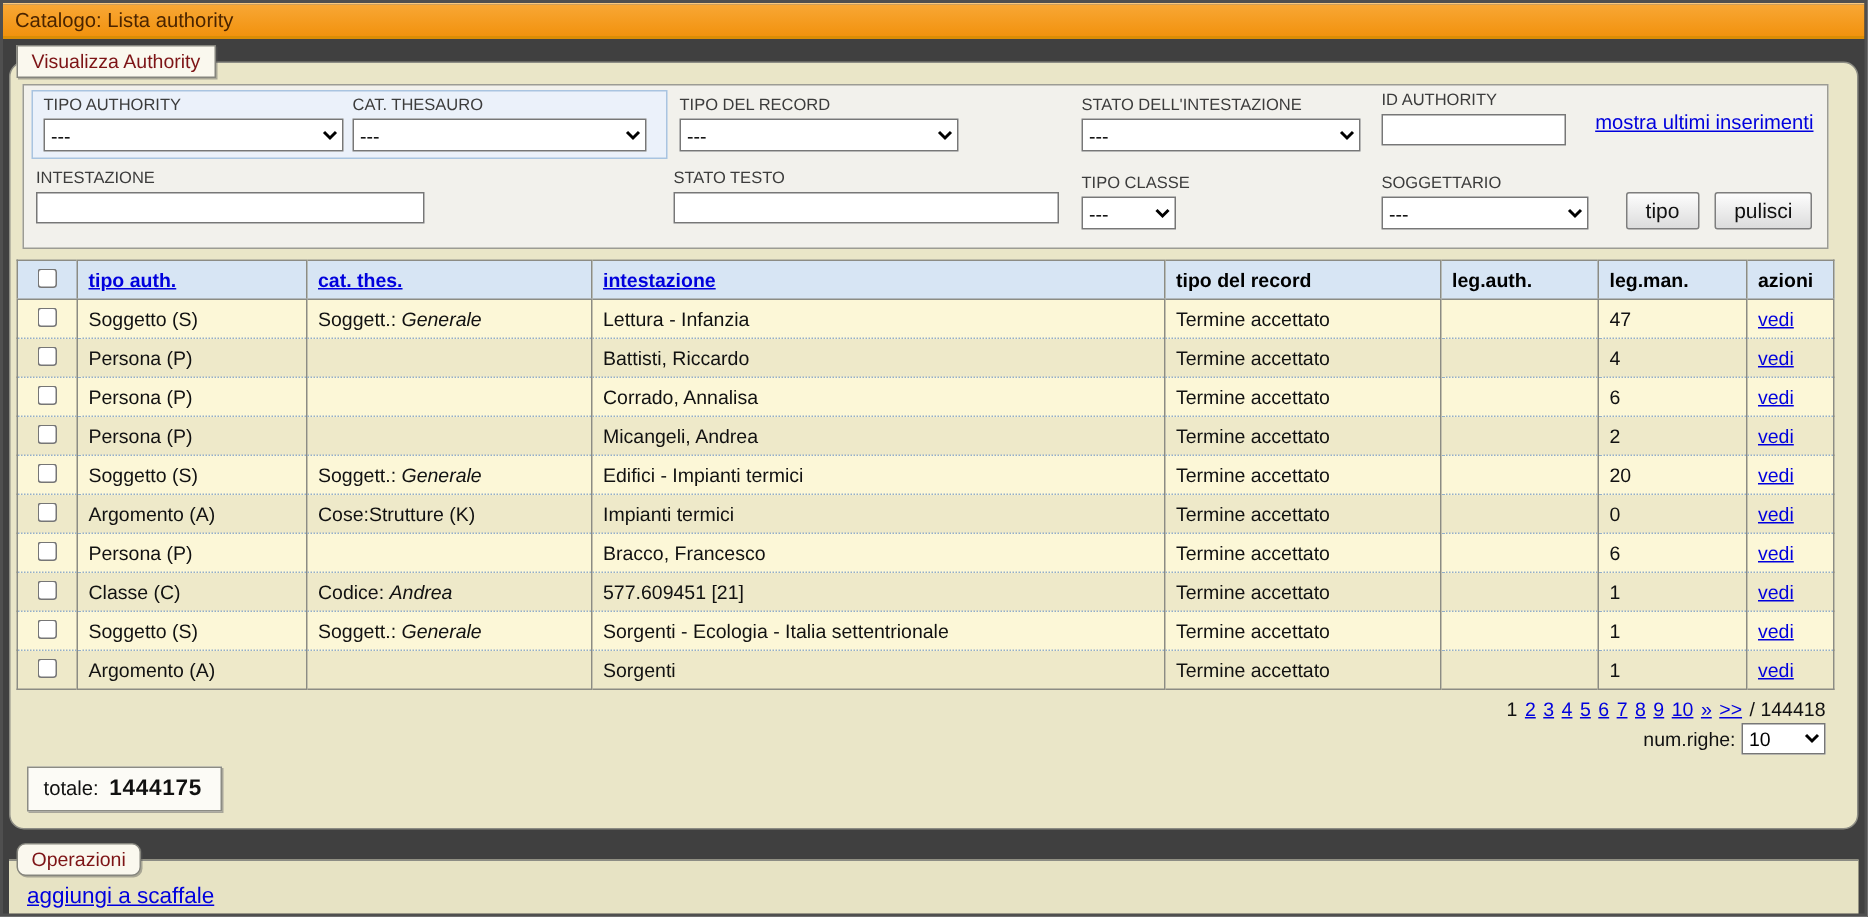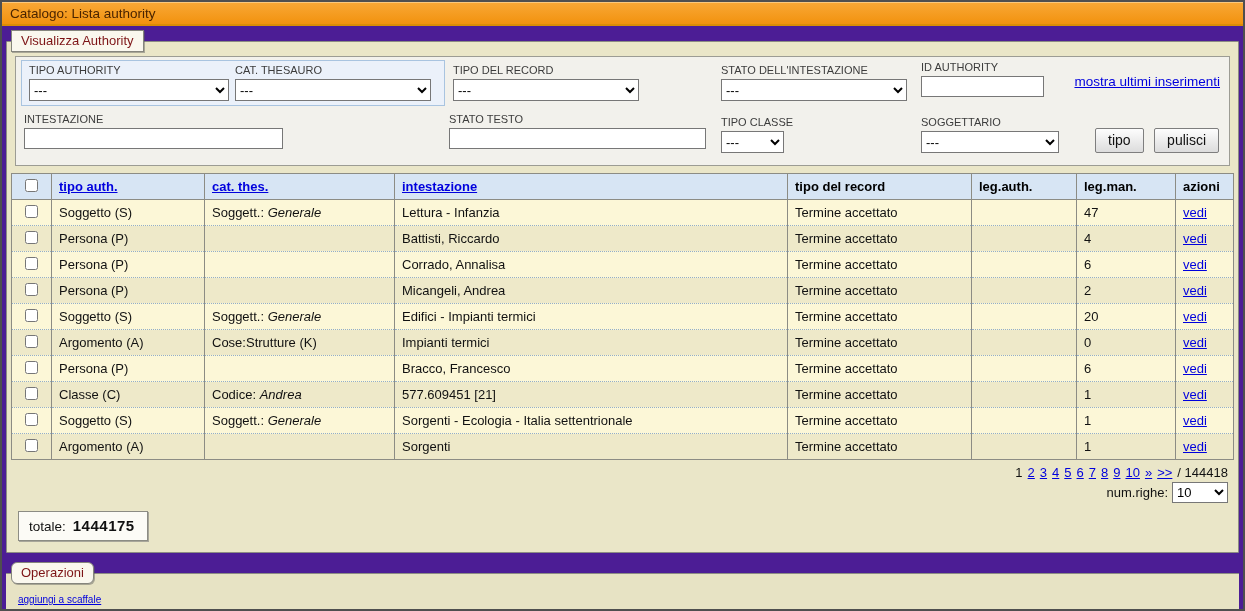--- a/index.html
+++ b/index.html
@@ -8,25 +8,25 @@
     --panel-bg:#EAE6C8;
     --header-row-bg:#D7E5F4;
     --row-odd-bg:#FCF7D7;
     --row-even-bg:#EEE9C9;
     --link-color:#0000DD;
     --tab-text:#7D1416;
     --grid:#8C8C84;
   }
   *{box-sizing:border-box;margin:0;padding:0;}
   body{background:#DDD;font-family:"Liberation Sans",sans-serif;}
-  .frame{width:1245px;height:611px;border:2px solid #4F4F4F;background:#4c1d95;overflow:hidden;position:relative;}
+  .frame{width:1245px;height:611px;border:2px solid #4F4F4F;background:#404040;overflow:hidden;position:relative;}
   .titlebar{height:24px;background:linear-gradient(var(--titlebar-bg),#F2920E);border-top:1px solid #FBC97E;border-bottom:2px solid #DB8D05;line-height:21px;padding-left:8px;font-size:13.5px;color:var(--titlebar-text);}
   .tab{display:inline-block;position:relative;z-index:3;background:#FAF8EE;border:1px solid #85857D;box-shadow:1px 1px 0 rgba(90,90,90,.45);color:var(--tab-text);font-size:13px;padding:2px 9px 3px;white-space:nowrap;}
   .tab-main{margin:4px 0 0 9px;}
-  .panel{position:relative;z-index:1;margin:-11px 4px 0 4px;background:var(--panel-bg);border:1px solid var(--grid);border-radius:1px;padding:13px 2px 5px 2px;}
+  .panel{position:relative;z-index:1;margin:-11px 4px 0 4px;background:var(--panel-bg);border:1px solid var(--grid);border-radius:10px;padding:13px 13px 5px 2px;}
   
   .form-box{position:relative;margin:1px 6px 7px 6px;height:110px;background:#F2F1EC;border:1px solid #9C9C94;}
   .blue-group{position:absolute;left:5px;top:3px;width:424px;height:46px;background:#EBF1FA;border:1px solid #A9C4E0;}
   .field{position:absolute;}
   .flabel{display:block;font-size:11px;color:#3C3C3C;margin-bottom:3px;white-space:nowrap;}
   select.fsel{font-size:13px;height:22px;border:1px solid #777;background:#fff;}
   input.ftext{font-size:13px;height:21px;border:1px solid #777;background:#fff;padding:0 3px;}
   .mostra-link{position:absolute;right:9px;top:17px;font-size:13.5px;color:var(--link-color);text-decoration:underline;}
   .btn-row{position:absolute;right:10px;top:71px;}
   .btn{font-size:14px;color:#111;background:linear-gradient(#FDFDFD,#DCDCDC);border:1px solid #7E7E7E;border-radius:2px;padding:3px 12px 4px;margin-left:6px;cursor:pointer;}
@@ -46,21 +46,21 @@
   .pag-line a{color:var(--link-color);text-decoration:underline;margin-left:5px;}
   .pag-line .sep{margin-left:5px;}
   .numrighe-line{text-align:right;margin:2px 8px 0 0;font-size:13px;color:#111;}
   .numrighe-line select{font-size:13px;height:21px;width:56px;border:1px solid #777;background:#fff;margin-left:4px;}
   .totale-box{display:inline-block;margin:8px 0 6px 9px;background:#FCFBF6;border:1px solid var(--grid);box-shadow:1px 1px 0 #A8A69A;padding:5px 12px 6px 10px;font-size:13.5px;color:#111;}
   .totale-box b{font-size:15px;margin-left:7px;letter-spacing:.5px;}
   
   .ops{margin-top:9px;}
   .tab-ops{margin:0 0 0 9px;border-radius:6px;}
   .ops-band{position:relative;z-index:1;margin:-11px 4px 0 4px;background:#E7E3C4;border-top:1px solid var(--grid);border-bottom:1px solid #B9B7A4;padding:15px 0 13px 12px;}
-  .ops-band a{font-size:10px;color:var(--link-color);text-decoration:underline;}
+  .ops-band a{font-size:15px;color:var(--link-color);text-decoration:underline;}
 </style>
 </head>
 <body>
 
 <div class="frame">
 
   <div class="titlebar">
     <span>Catalogo: Lista authority</span>
   </div>
 

